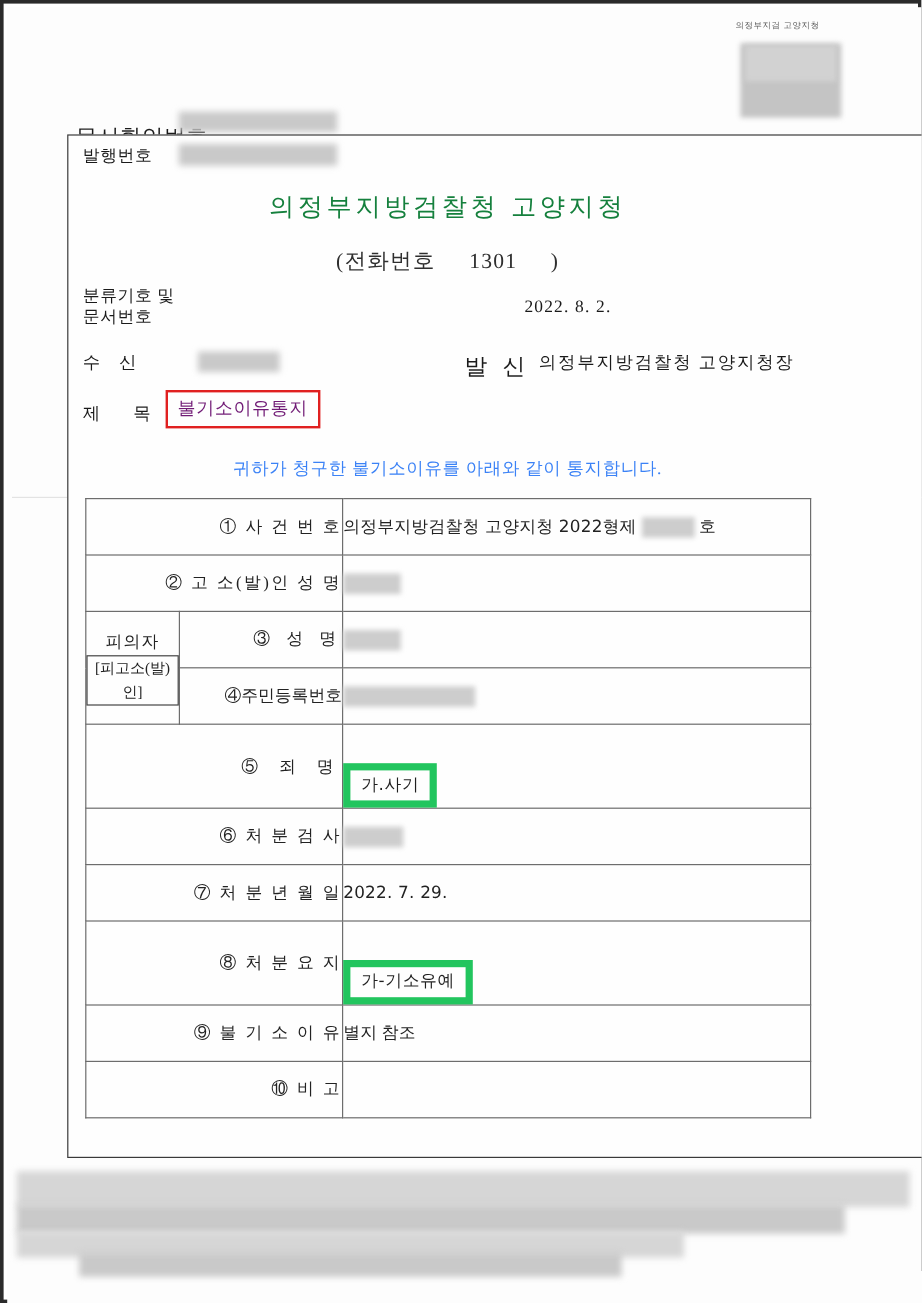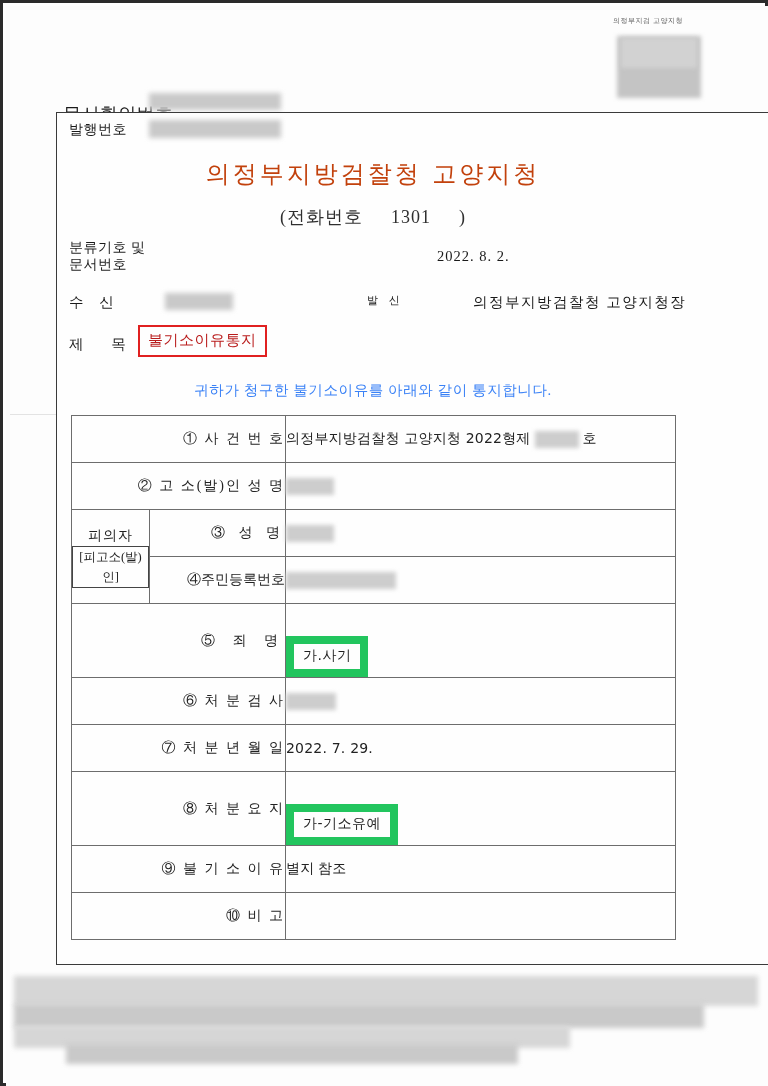--- a/index.html
+++ b/index.html
@@ -121,23 +121,23 @@
     position: absolute;
     left: 80px; top: -1px;
     width: 132px; height: 18px;
   }
 
   #office-title {
     position: absolute;
     left: 0; top: 45px;
     width: 632px;
     text-align: center;
-    font-size: 24px;
+    font-size: 21px;
     letter-spacing: 3px;
-    color: #c2410c;
+    color: #15803d;
     font-family: "DejaVu Serif", serif;
   }
   #phone-line {
     position: absolute;
     left: 0; top: 92px;
     width: 632px;
     text-align: center;
     font-size: 18px;
     color: #2f2f2f;
     letter-spacing: 1px;
@@ -165,45 +165,45 @@
     font-size: 14.5px;
     letter-spacing: 6px;
   }
   #recv-value {
     position: absolute;
     left: 108px; top: 180px;
     width: 68px; height: 17px;
   }
   #sender-label {
     position: absolute;
-    left: 310px; top: 180px;
-    font-size: 11px;
+    left: 330px; top: 180px;
+    font-size: 19px;
     letter-spacing: 4px;
   }
   #sender-value {
     position: absolute;
-    left: 416px; top: 180px;
+    left: 392px; top: 180px;
     font-size: 14.5px;
     letter-spacing: 1.5px;
     white-space: nowrap;
   }
 
   #subject-label {
     position: absolute;
     left: 12px; top: 222px;
     font-size: 14.5px;
     letter-spacing: 12px;
   }
   #subject-value {
     position: absolute;
     left: 81px; top: 212px;
     padding: 4px 8px 5px 8px;
     border: 2px solid #e02020;
     font-size: 15px;
-    color: #b91c1c;
+    color: #701a75;
     letter-spacing: 0.5px;
     white-space: nowrap;
     font-family: "DejaVu Sans", sans-serif;
   }
 
   #notice-line {
     position: absolute;
     left: 0; top: 268px;
     width: 632px;
     text-align: center;
@@ -248,21 +248,21 @@
   }
   .cell-redact {
     display: inline-block;
     vertical-align: middle;
     height: 17px;
     background: #cdcdcd;
     filter: blur(2.3px);
   }
   .boxed-red {
     display: inline-block;
-    border: 8px solid #22c55e;
+    border: 6px solid #22c55e;
     padding: 3px 9px 4px 9px;
     font-size: 14px;
     color: #1f1f1f;
     font-family: "DejaVu Sans", sans-serif;
     letter-spacing: 0.5px;
     margin-top: 32px;
   }
   td.suspect-label {
     text-align: center;
     line-height: 20px;

